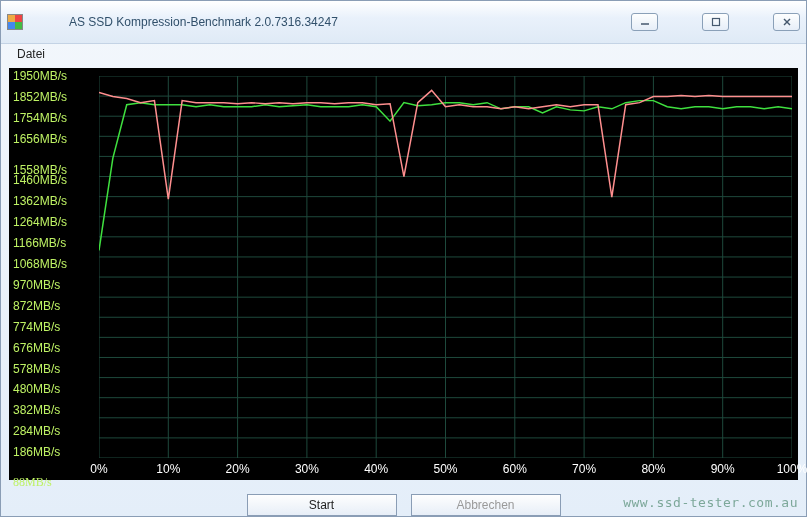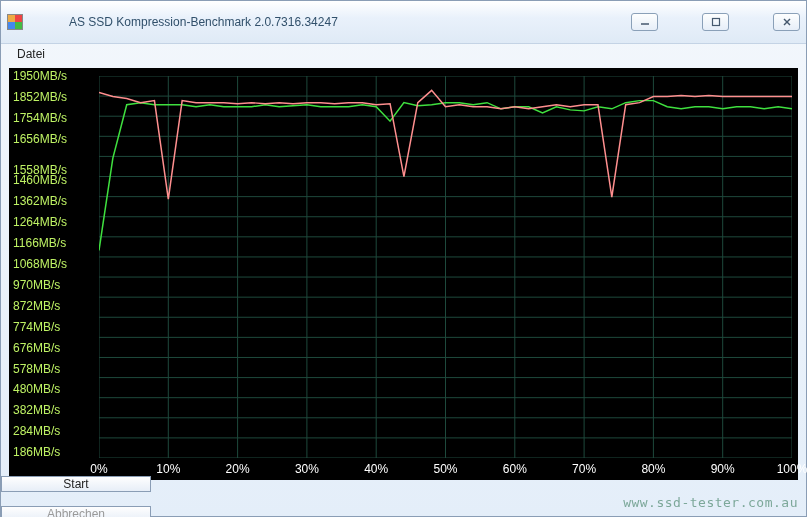--- a/index.html
+++ b/index.html
@@ -100,26 +100,25 @@
     color: #2aff2a;
     font-size: 11px;
     line-height: 13px;
     background: rgba(0,0,0,0.2);
   }
   .legend-row { display: flex; align-items: center; }
   .legend-swatch { width: 20px; height: 0; border-top: 1.5px solid; margin-right: 6px; }
   .bottom-bar {
     height: 34px;
     display: flex;
-    align-items: flex-start;
+    align-items: flex-end;
     justify-content: center;
     gap: 14px;
     background: transparent;
     position: relative;
-    flex-direction: column;
   }
   .btn {
     width: 150px;
     height: 22px;
     border: 1px solid #8a9db5;
     background: linear-gradient(#fefefe, #e7eef7);
     font-size: 12px;
     color: #222;
   }
   .btn:disabled { color: #9a9a9a; }

